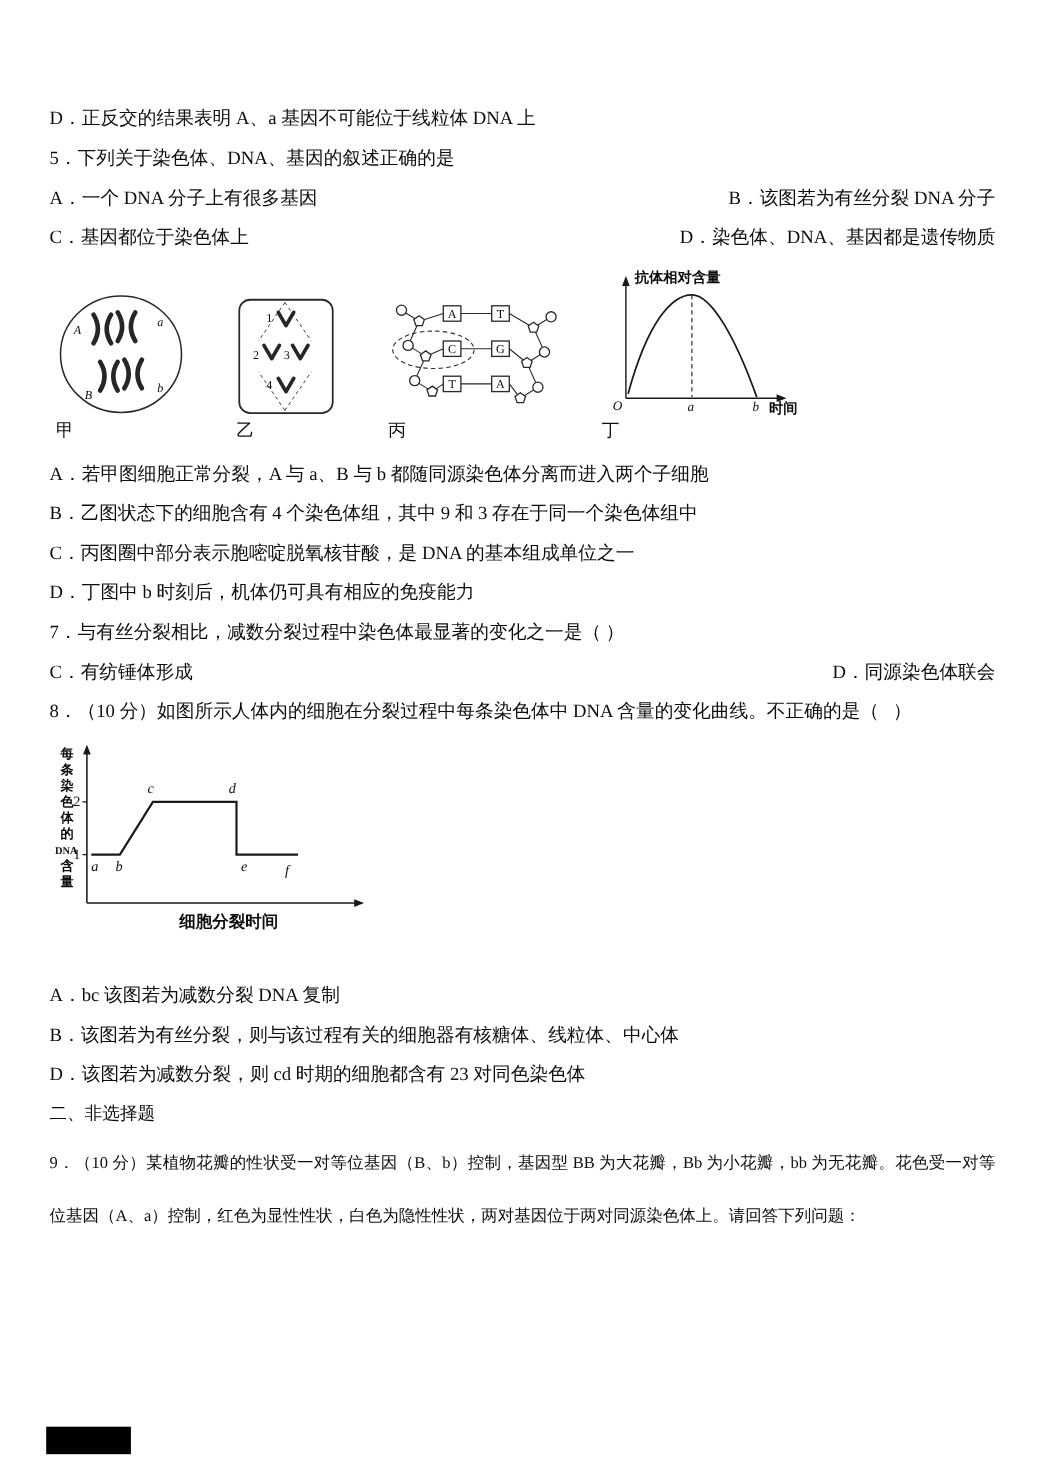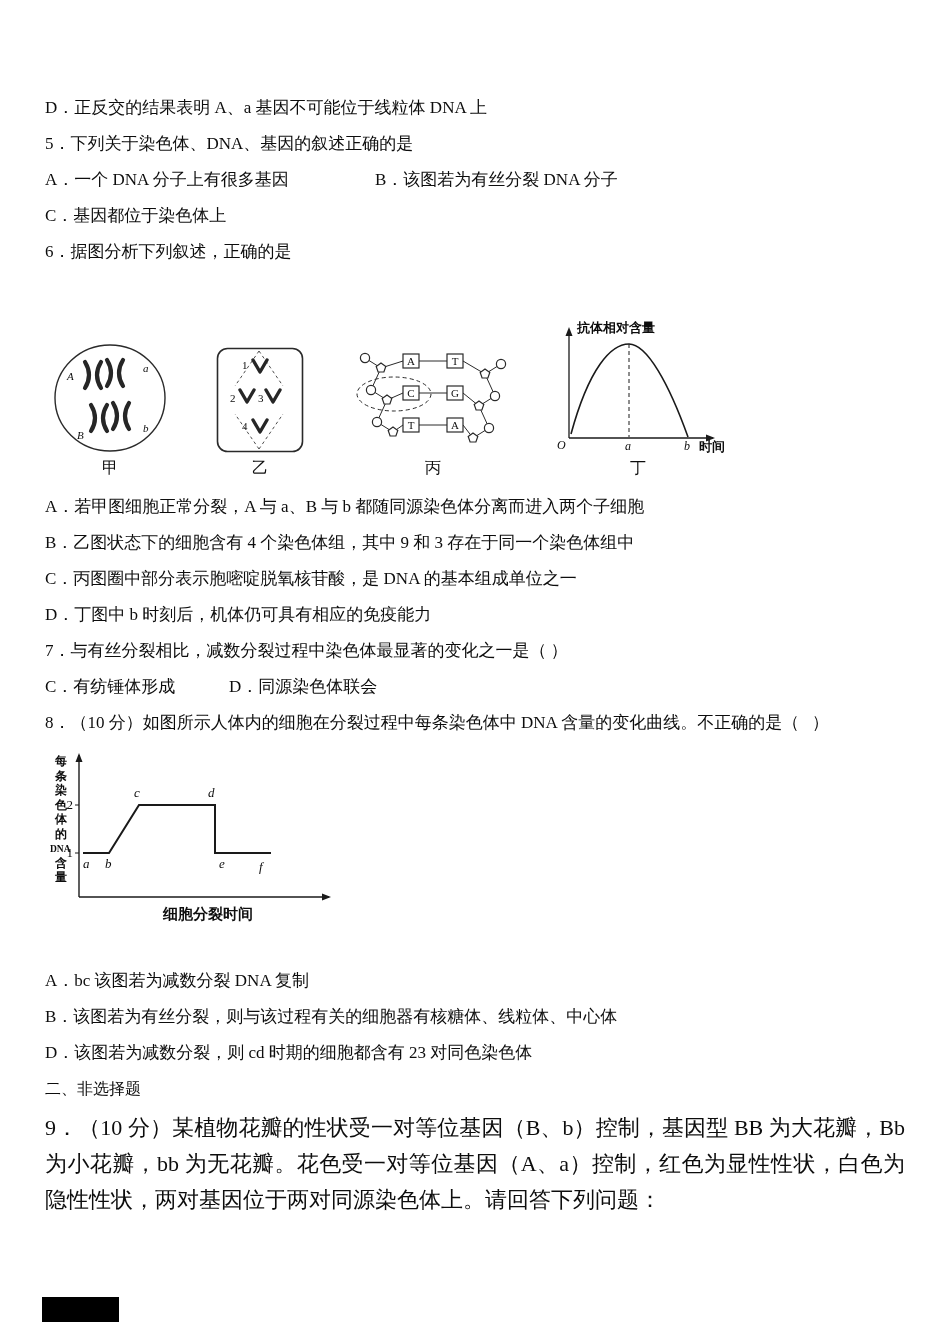--- a/index.html
+++ b/index.html
@@ -3,53 +3,53 @@
 <meta charset="utf-8">
 <style>
   * { margin:0; padding:0; box-sizing:border-box; }
   html,body { background:#ffffff; }
   body {
     width:950px; height:1344px; position:relative; overflow:hidden;
     font-family:"Liberation Serif","DejaVu Serif",serif; color:#0d0d0d;
   }
   .page { position:absolute; inset:0; padding:96px 45px 0 45px; }
   .ln { font-size:17px; line-height:23px; margin-bottom:13px; white-space:pre-wrap; }
-  .two { display:flex; }
+  .two { display:flex;justify-content:space-between; }
   .c330 { width:330px; flex:none; white-space:pre-wrap; }
   .c184 { width:184px; flex:none; white-space:pre-wrap; }
   .figrow { display:flex; align-items:flex-end; margin:6px 0 18px 6px; }
-  .figcol { display:flex; flex-direction:column; align-items:center;margin-top:40px; }
+  .figcol { display:flex; flex-direction:column; align-items:flex-start; }
   .figcap { font-size:16px; line-height:18px; margin-top:5px; }
   .gap1 { margin-right:46px; } .gap2 { margin-right:48px; } .gap3 { margin-right:34px; }
   .q8fig { margin:2px 0 44px 0; }
   svg { display:block; }
   svg text { font-family:"Liberation Serif","DejaVu Serif",serif; fill:#0d0d0d; }
   .ital { font-style:italic; }
   .boldlab { font-weight:bold; }
-  .q9 { font-size:22px; line-height:36px; text-align:justify; margin-top:0; }
+  .q9 { font-size:15px; line-height:48px; text-align:justify; margin-top:0; }
   .sec { font-size:16px; line-height:23px; margin-bottom:10px; }
   .blackbar { position:absolute; left:42px; top:1297px; width:77px; height:25px; background:#000; }
 </style>
 </head>
 <body>
 
 <div class="page">
 
   <p class="ln">D．正反交的结果表明 A、a 基因不可能位于线粒体 DNA 上</p>
 
   <p class="ln">5．下列关于染色体、DNA、基因的叙述正确的是</p>
   <div class="ln two">
     <span class="c330">A．一个 DNA 分子上有很多基因</span>
     <span>B．该图若为有丝分裂 DNA 分子</span>
   </div>
   <div class="ln two">
     <span class="c330">C．基因都位于染色体上</span>
-  </div>
-
-  <p class="ln">6．据图分析下列叙述，正确的是</p>
+    <span>D．染色体、DNA、基因都是遗传物质</span>
+  </div>
+
 
   <div class="figrow">
 
     <div class="figcol gap1">
       <svg width="118" height="112" viewBox="0 0 118 112">
         <g>
           <ellipse cx="59" cy="56" rx="55" ry="53" fill="none" stroke="#2a2a2a" stroke-width="1.4"></ellipse>
         </g>
         <g fill="none" stroke="#262626" stroke-width="4.2" stroke-linecap="round">
           <path d="M34,20 Q42,33 34,46 M50,20 Q42,33 50,46 M56,18 Q64,31 56,44 M72,18 Q64,31 72,44"></path>

